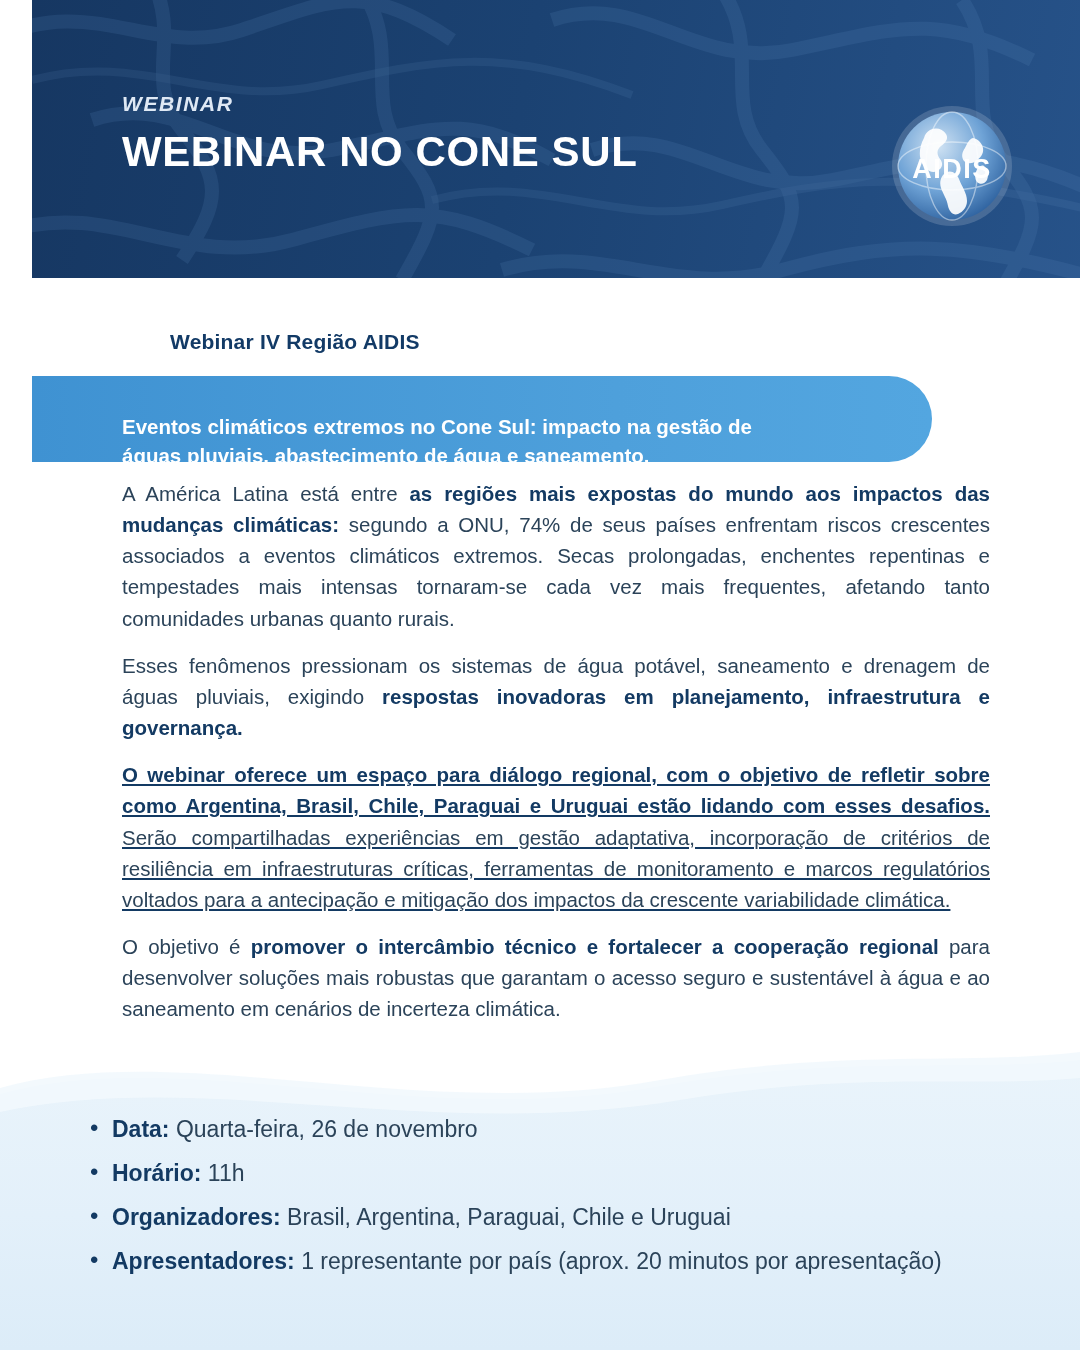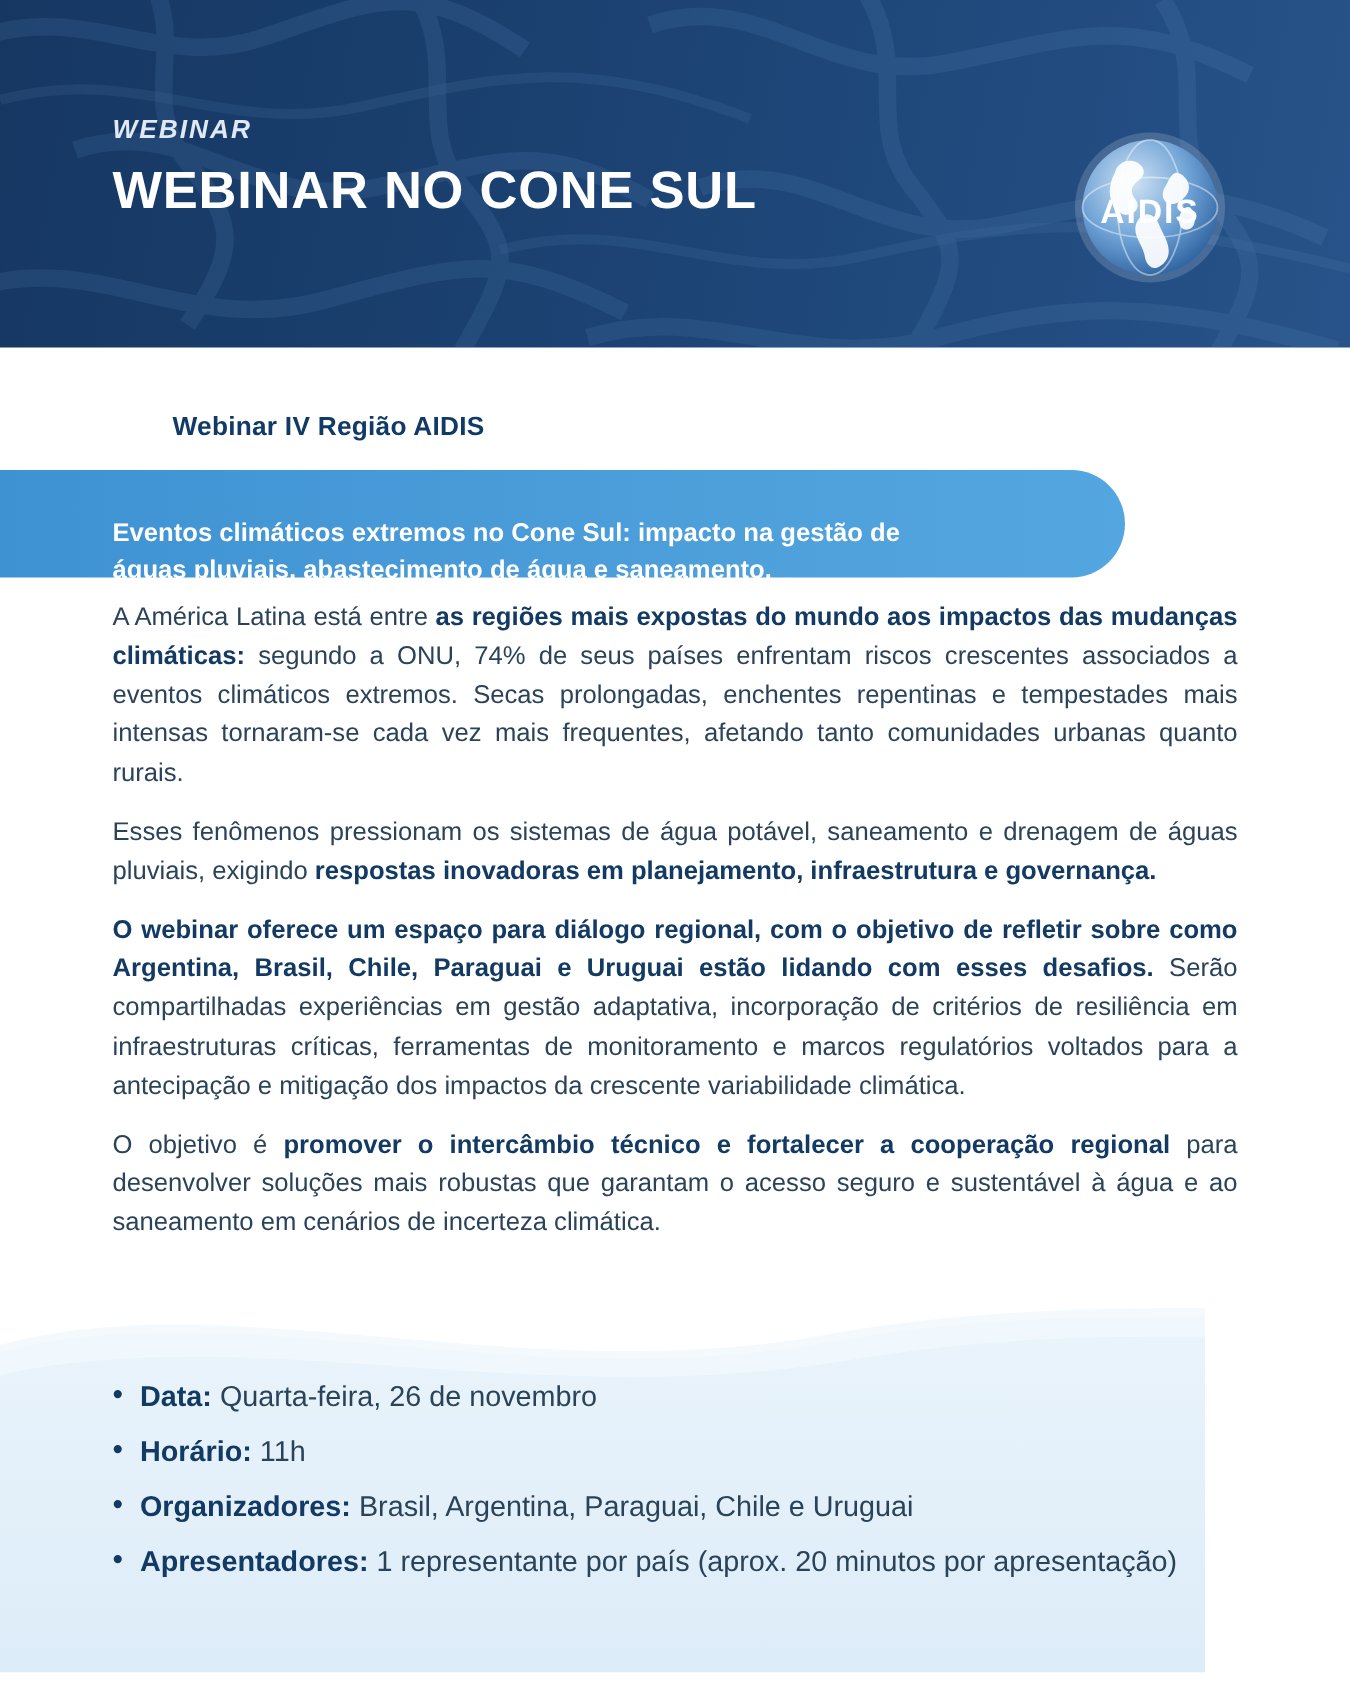--- a/index.html
+++ b/index.html
@@ -11,20 +11,21 @@
     background: #ffffff;
     overflow: hidden;
   }
 
   .poster {
     position: relative;
     width: 1080px;
     height: 1350px;
     background: #ffffff;
     overflow: hidden;
+    padding-left: 32px;
   }
 
   
   .header {
     position: relative;
     width: 1080px;
     height: 278px;
     background: linear-gradient(100deg, #163762 0%, #1b4272 45%, #27538a 100%);
     overflow: hidden;
   }
@@ -116,29 +117,29 @@
 
   .para {
     margin-top: 16px;
     font-size: 20.5px;
     line-height: 1.52;
     color: #2b4359;
     text-align: justify;
   }
   .para.first { }
   .para b { color: #133a63; font-weight: 700; }
-  .para.strong { color: #133a63; font-weight: 700; }
+  .para.strong { color: #133a63; font-weight: 700; text-decoration: underline; }
   .para.strong .reg { font-weight: 400; color: #2b4359; }
 
   
   .footer {
     position: absolute;
     left: 0;
-    bottom: 12px;
-    width: 964px;
+    bottom: 0;
+    width: 1080px;
     height: 300px;
     overflow: hidden;
   }
   .footer-bg {
     position: absolute;
     inset: 0;
     background: linear-gradient(180deg, #eaf4fb 0%, #e3f0fa 55%, #dcecf8 100%);
   }
   .footer-wave {
     position: absolute;

